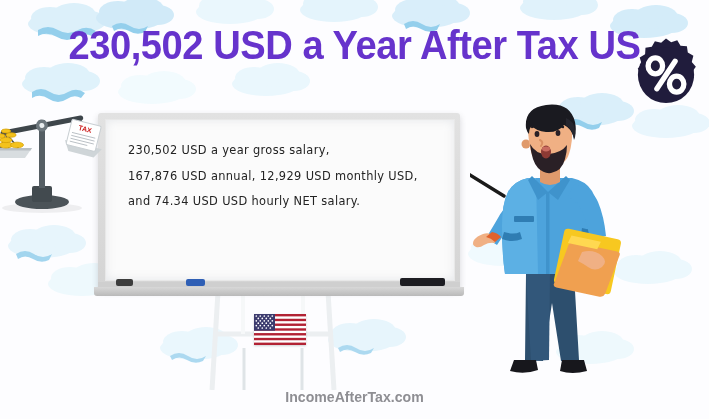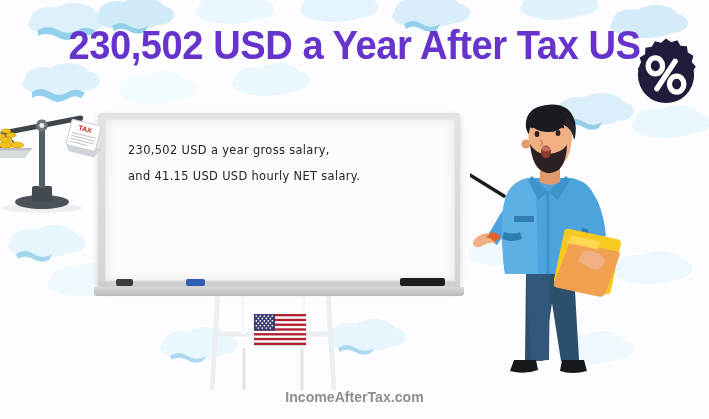--- a/index.html
+++ b/index.html
@@ -384,21 +384,22 @@
       <circle cx="12.3" cy="14.0" r="0.85"></circle>
         <circle cx="16.3" cy="14.0" r="0.85"></circle>
     </g>
   </svg>
 
   <div id="board-wrap">
     <div id="board-frame">
       <div id="board-face">
         <div id="board-text">
           <div>230,502 USD a year gross salary,</div>
-          <div>and 41.15 USD USD hourly NET salary.</div>
+          <div>167,876 USD annual, 12,929 USD monthly USD,</div>
+          <div>and 74.34 USD USD hourly NET salary.</div>
         </div>
       </div>
       <div id="board-tray-lip"></div>
       <div class="tray-item" id="eraser"></div>
       <div class="tray-item" id="marker-blue"></div>
       <div class="tray-item" id="marker-black"></div>
     </div>
     <div id="board-tray"></div>
   </div>
 

